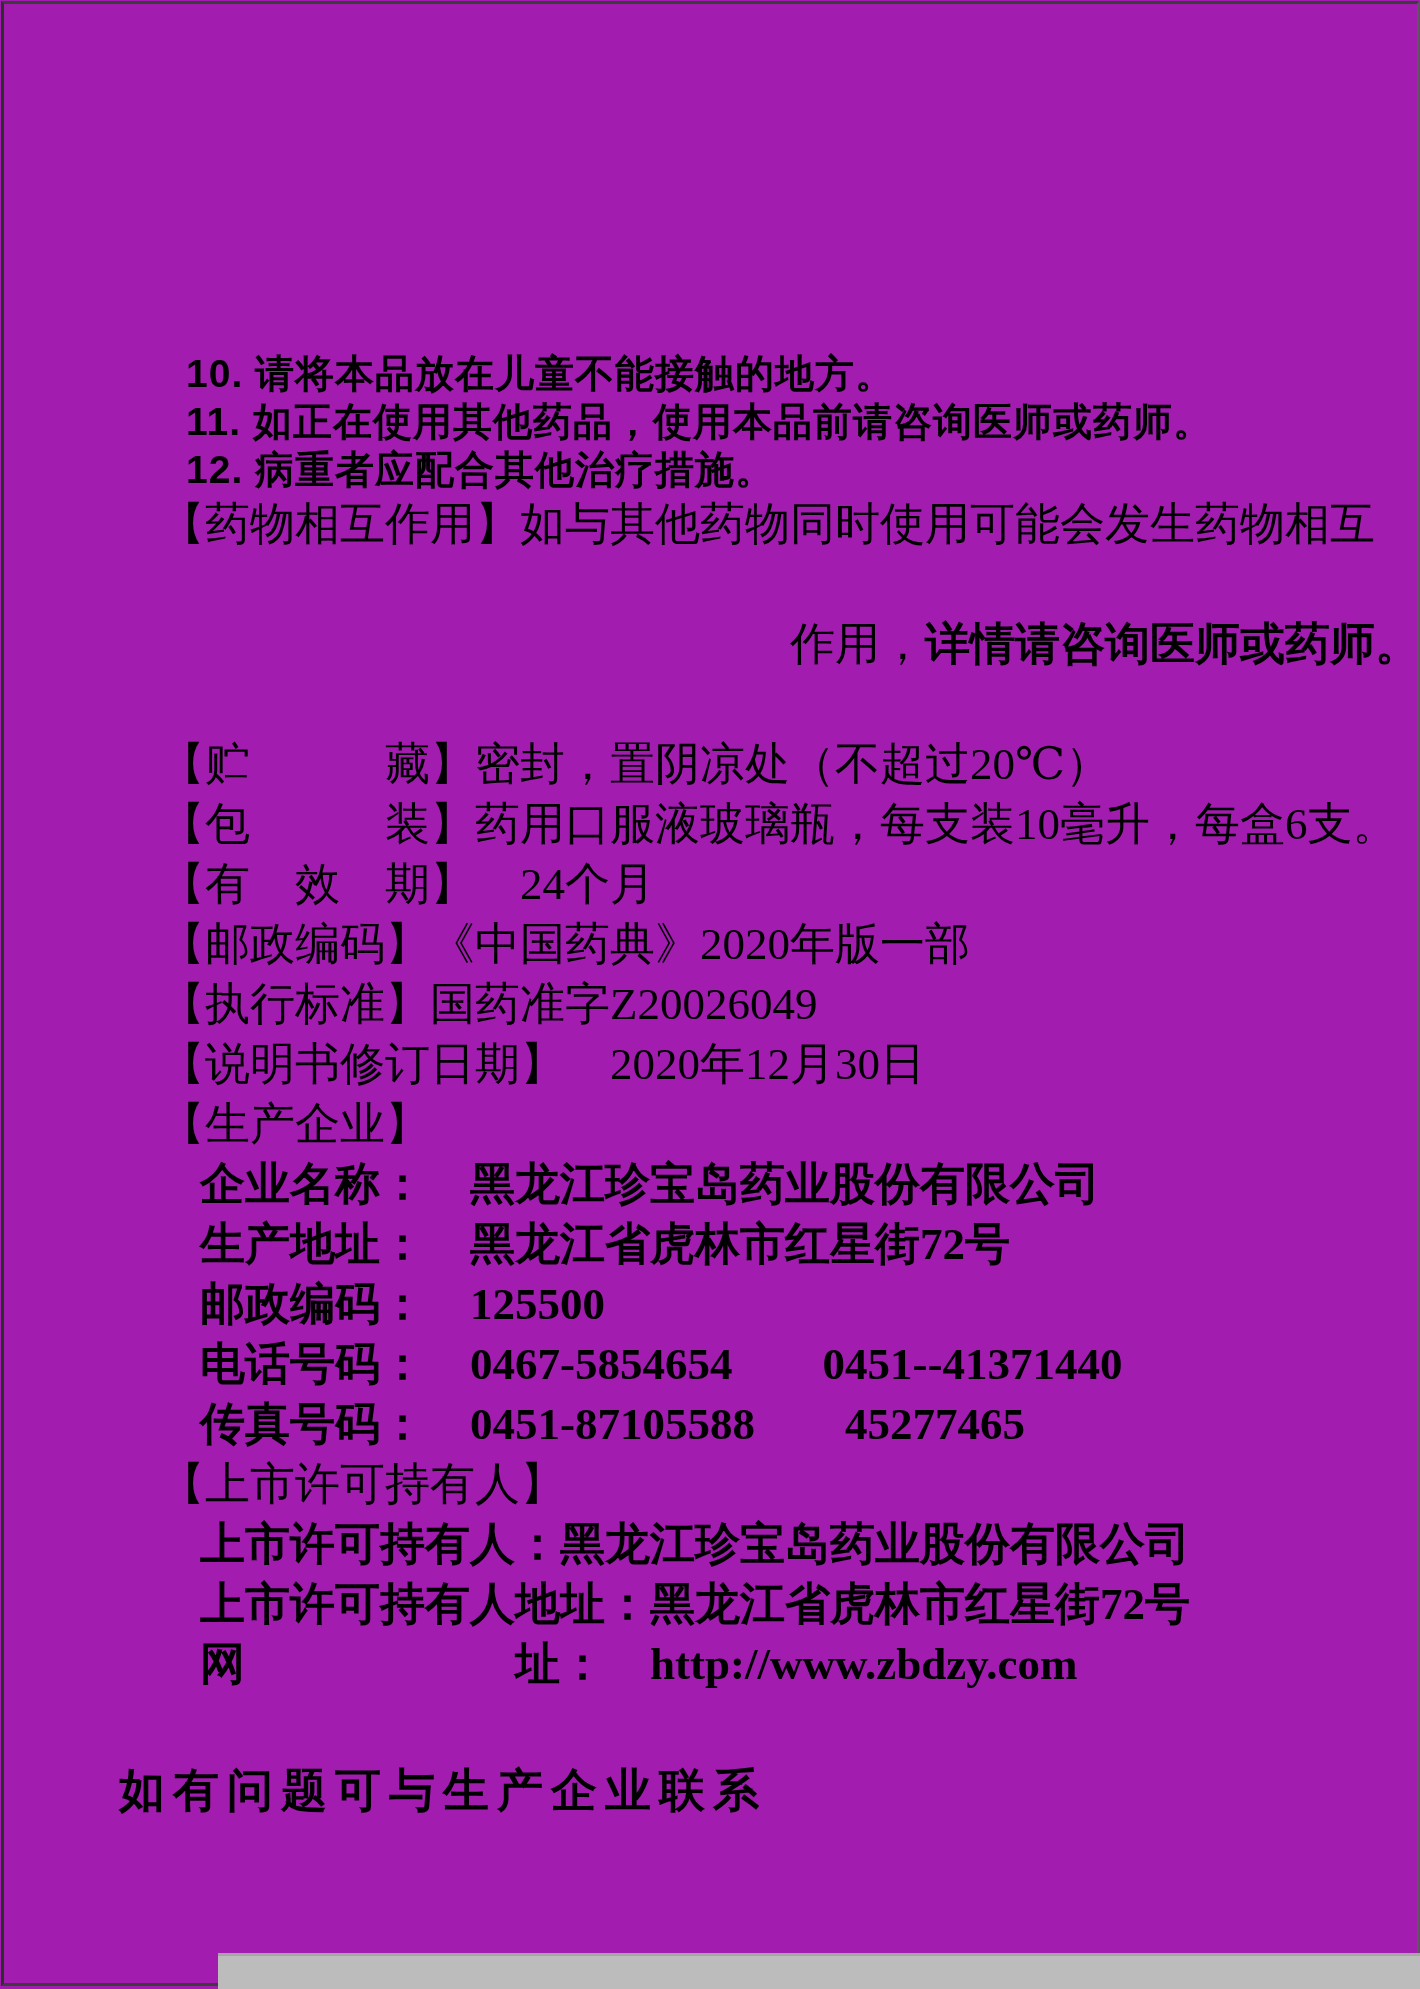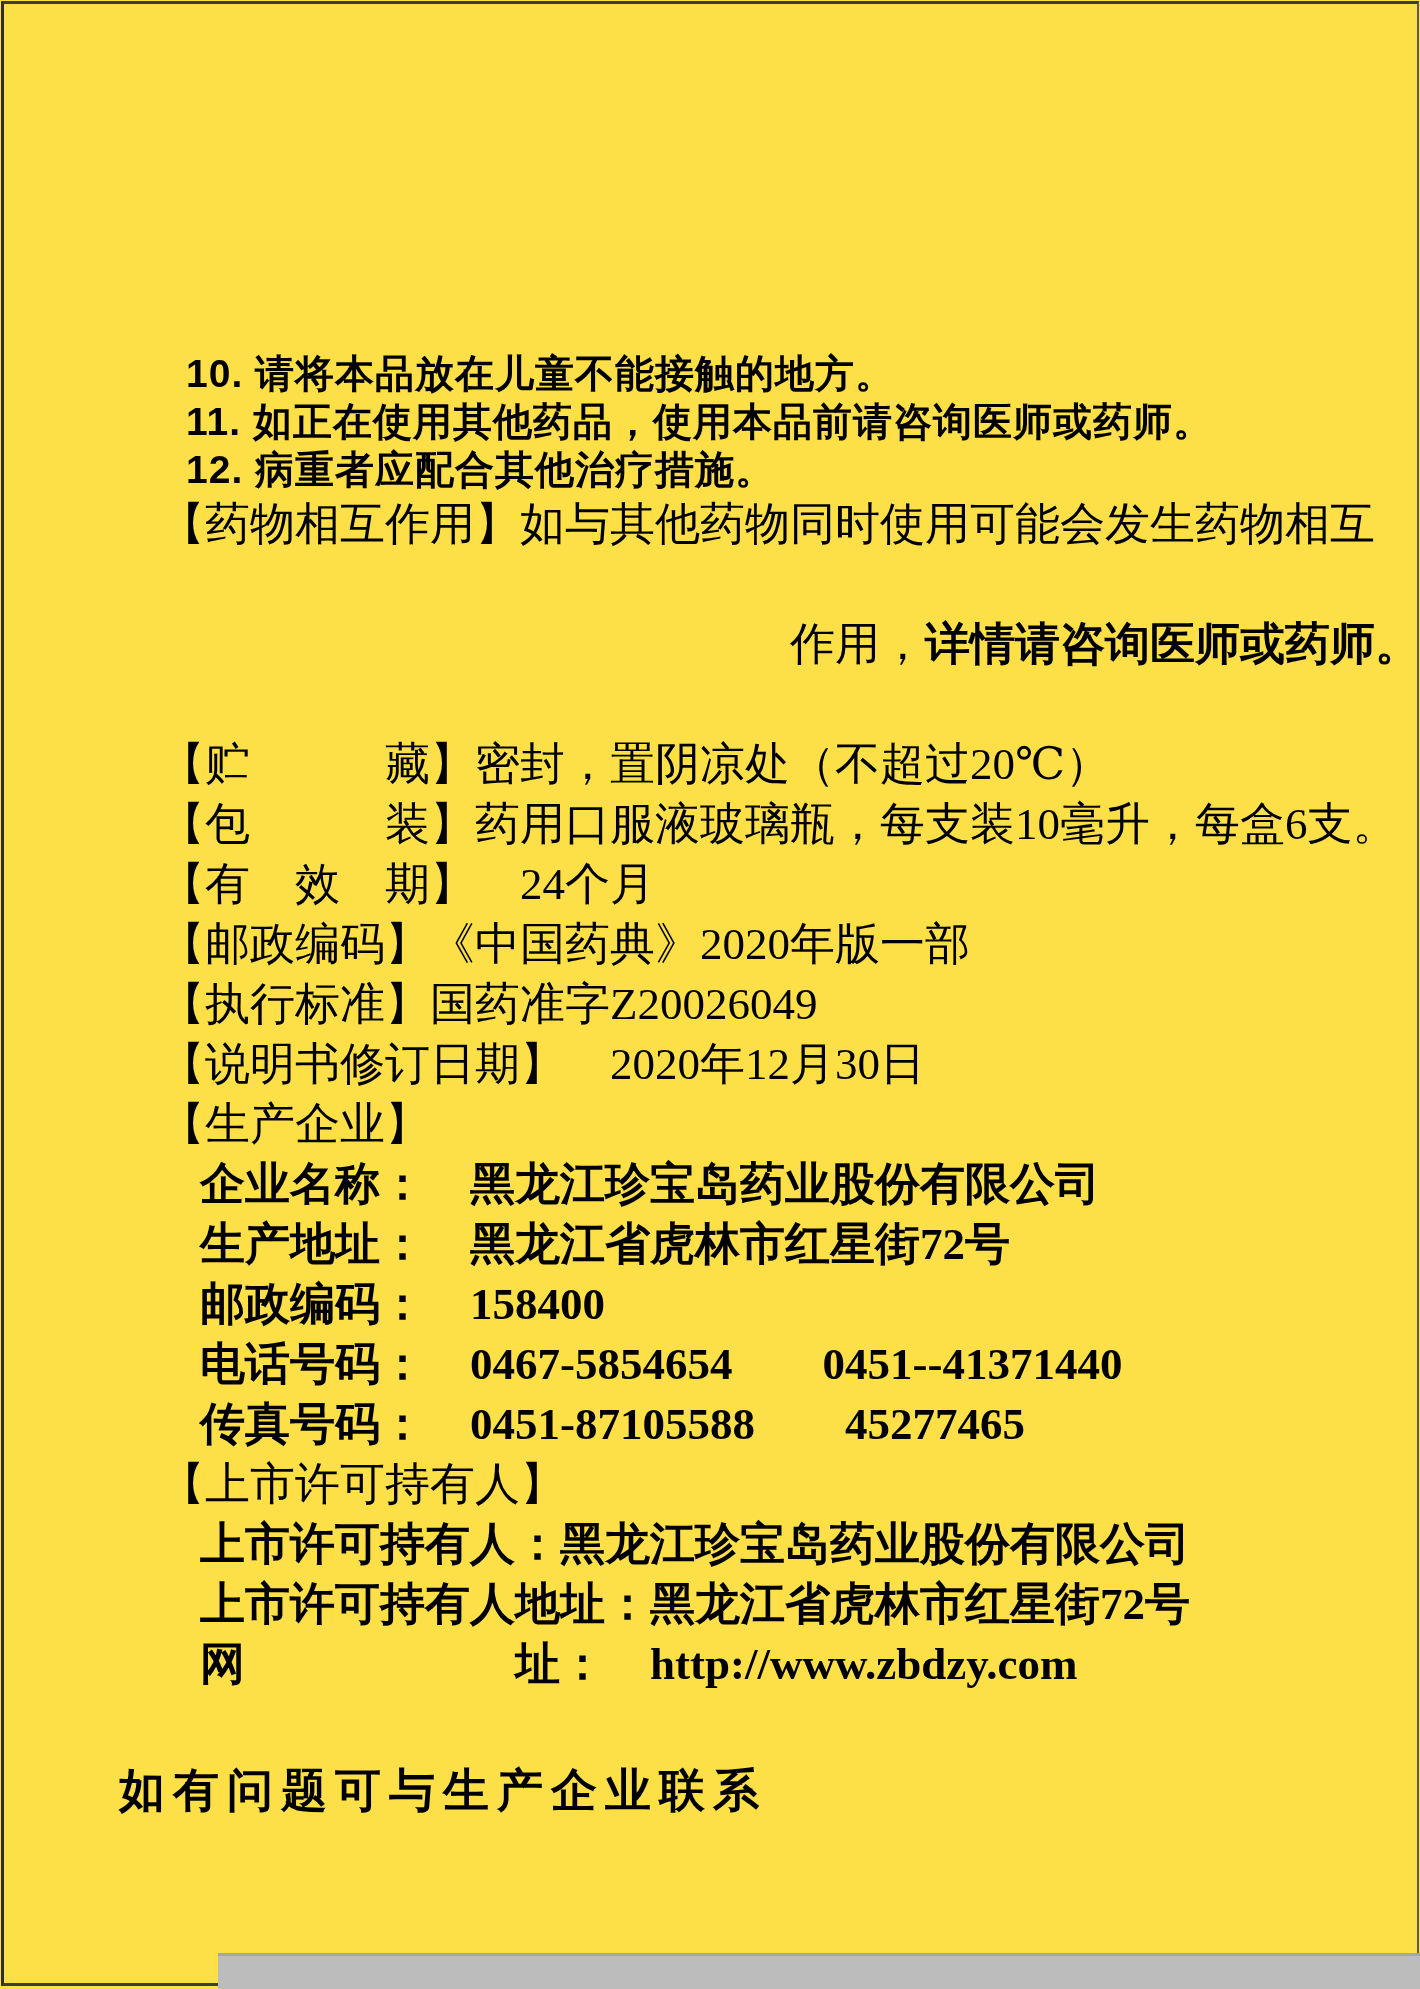--- a/index.html
+++ b/index.html
@@ -4,21 +4,21 @@
 <style>
   html, body {
     margin: 0;
     padding: 0;
     background: #ffffff;
   }
   .sheet {
     position: relative;
     width: 1420px;
     height: 1989px;
-    background: #fde047;
+    background: #a21caf;
     overflow: hidden;
     font-family: "Liberation Serif", "DejaVu Serif", serif;
     color: #000000;
   }
   .page-border {
     position: absolute;
     left: 1px;
     top: 1px;
     right: 1px;
     bottom: 3px;
@@ -103,21 +103,21 @@
     <div class="body-line">【贮　　　藏】密封，置阴凉处（不超过20℃）</div>
     <div class="body-line">【包　　　装】药用口服液玻璃瓶，每支装10毫升，每盒6支。</div>
     <div class="body-line">【有　效　期】　24个月</div>
     <div class="body-line">【邮政编码】《中国药典》2020年版一部</div>
     <div class="body-line">【执行标准】国药准字Z20026049</div>
     <div class="body-line">【说明书修订日期】　2020年12月30日</div>
 
     <div class="body-line">【生产企业】</div>
     <div class="body-line indent">企业名称：　黑龙江珍宝岛药业股份有限公司</div>
     <div class="body-line indent">生产地址：　黑龙江省虎林市红星街72号</div>
-    <div class="body-line indent">邮政编码：　158400</div>
+    <div class="body-line indent">邮政编码：　125500</div>
     <div class="body-line indent">电话号码：　0467-5854654　　0451--41371440</div>
     <div class="body-line indent">传真号码：　0451-87105588　　45277465</div>
 
     <div class="body-line">【上市许可持有人】</div>
     <div class="body-line indent">上市许可持有人：黑龙江珍宝岛药业股份有限公司</div>
     <div class="body-line indent">上市许可持有人地址：黑龙江省虎林市红星街72号</div>
     <div class="body-line indent">网　　　　　　址：　http://www.zbdzy.com</div>
 
     <div class="footer-note">如有问题可与生产企业联系</div>
 

